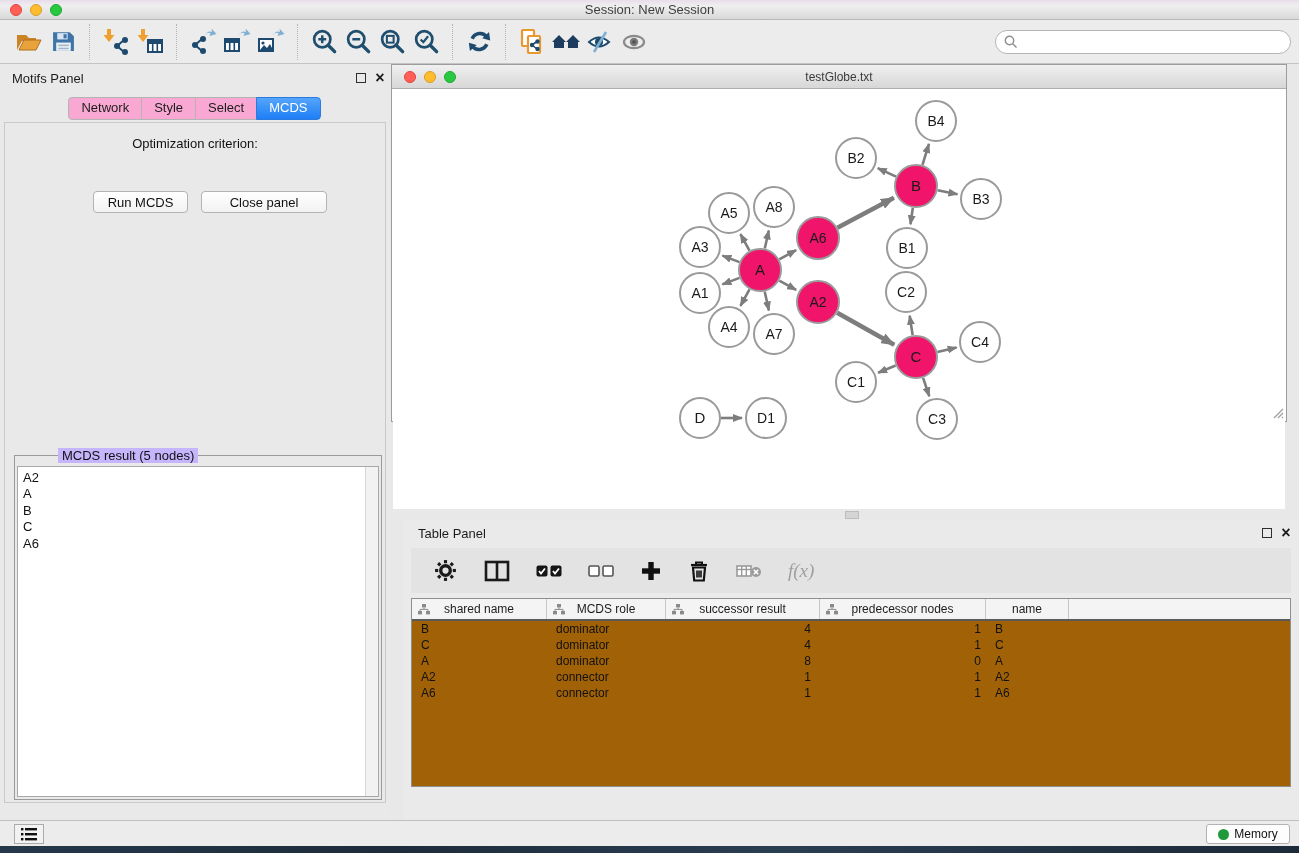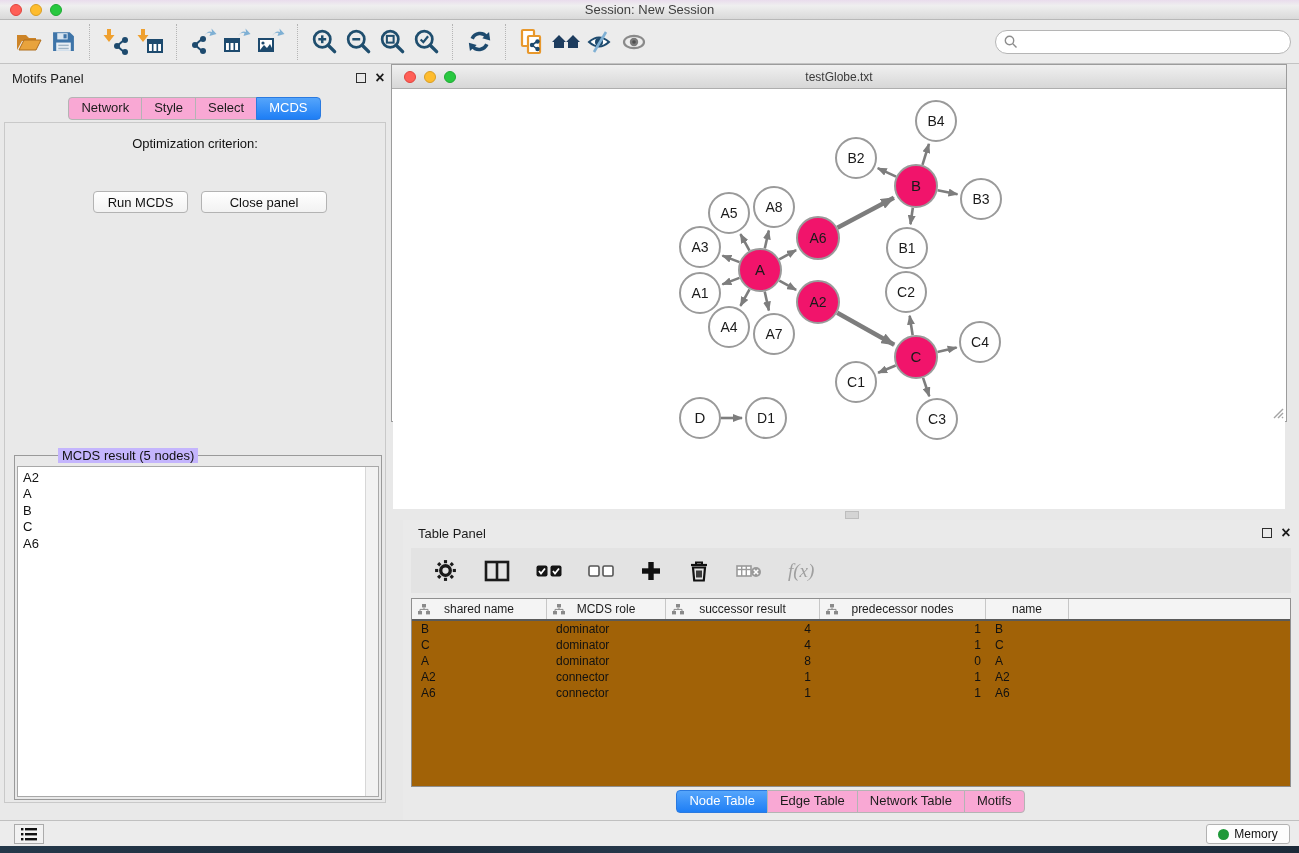--- a/index.html
+++ b/index.html
@@ -550,26 +550,20 @@
         <div class="trow">
           <div class="tcell c0">A6</div>
           <div class="tcell c1">connector</div>
           <div class="tcell c2">1</div>
           <div class="tcell c3">1</div>
           <div class="tcell c4">A6</div>
         </div>
       </div>
   </div>
 
-  <div id="tp-tabs" class="tabrow">
-      <div class="tab first active">Node Table</div>
-      <div class="tab">Edge Table</div>
-      <div class="tab">Network Table</div>
-      <div class="tab last">Motifs</div>
-    </div>
 </div>
 
 <div id="statusbar" class="abs">
   <div id="list-btn">
     <svg width="16" height="13" viewBox="0 0 16 13">
       <g fill="#111">
         <rect x="0" y="0" width="2.4" height="2.4"></rect>
           <rect x="4" y="0" width="12" height="2.4"></rect>
         <rect x="0" y="5" width="2.4" height="2.4"></rect>
           <rect x="4" y="5" width="12" height="2.4"></rect>

